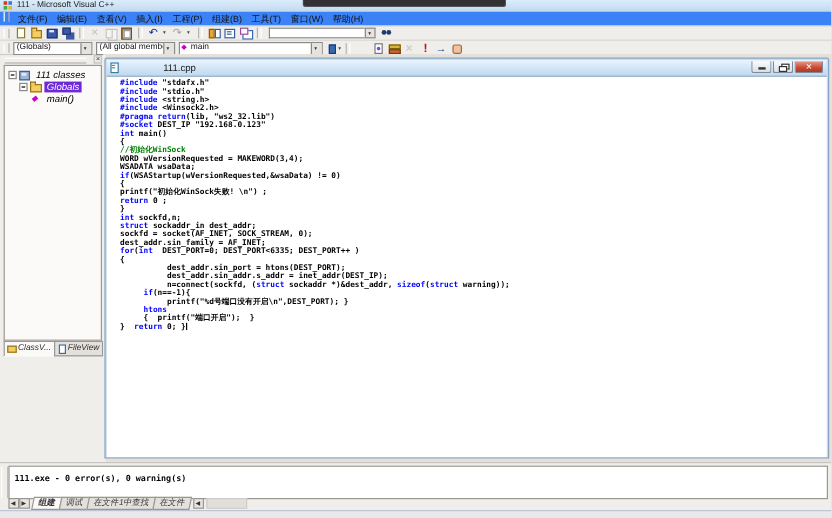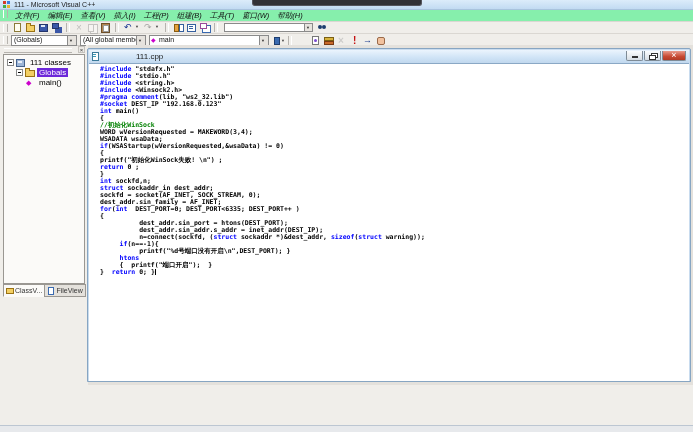--- a/index.html
+++ b/index.html
@@ -12,21 +12,21 @@
   .app-icon i{position:absolute;width:3px;height:3px;}
   .app-icon .q1{left:0;top:0;background:#d43b2a;}
   .app-icon .q2{right:0;top:0;background:#3a7de0;}
   .app-icon .q3{left:0;bottom:0;background:#3fae49;}
   .app-icon .q4{right:0;bottom:0;background:#e8b430;}
   .title-text{position:absolute;left:14px;top:0;font-size:7px;line-height:9px;color:#222;}
   .top-fragment{position:absolute;left:252px;top:0;width:168px;height:5px;background:#323236;
     border:1px solid #55555c;border-top:none;border-radius:0 0 3px 3px;}
   
   .menubar{position:absolute;left:0;top:10px;width:100%;height:12px;display:flex;align-items:flex-start;
-    background:#86efac;border-bottom:1px solid #dad7d2;padding-left:2px;box-sizing:border-box;font-style:italic;}
+    background:#3b82f6;border-bottom:1px solid #dad7d2;padding-left:2px;box-sizing:border-box;}
   .mgrip{width:3px;height:8px;border-left:1px solid #fff;border-right:1px solid #b6b3ae;margin:0 3px 0 1px;}
   .menu-item{font-size:7.5px;color:#111;padding:0 4px;line-height:11px;white-space:nowrap;}
   
   .tbrow{position:absolute;left:0;width:100%;display:flex;align-items:center;background:#f0eeea;box-sizing:border-box;padding-left:2px;}
   .tb1{top:22px;height:12px;border-bottom:1px solid #dad7d2;}
   .tb2{top:35px;height:11px;border-bottom:1px solid #cdcac5;}
   .tb-sep{width:2px;height:9px;border-left:1px solid #b6b3ae;border-right:1px solid #fff;margin:0 3px;}
   .tbi{width:11px;height:11px;display:inline-block;position:relative;margin:0 1px;flex:none;}
   .tbi.dis{opacity:.4;filter:grayscale(1);}
   .tb-dd{width:7px;height:11px;position:relative;flex:none;}
@@ -61,21 +61,21 @@
   .i-wizard-actions-icon::after{content:"▼";position:absolute;right:-1px;top:3px;font-size:4px;color:#444;}
   
   .combo{display:inline-flex;align-items:stretch;height:9px;background:#fff;border:1px solid #8a8a8a;margin-right:3px;flex:none;}
   .combo .ctext{font-size:7px;line-height:8px;padding:0 2px;color:#111;white-space:nowrap;overflow:hidden;flex:1;}
   .combo .carrow{width:8px;background:#e6e3de;border-left:1px solid #8a8a8a;position:relative;flex:none;}
   .combo .carrow::before{content:"▼";position:absolute;left:1px;top:2px;font-size:4px;color:#333;}
   .member-diamond{width:7px;flex:none;position:relative;}
   .member-diamond::before{content:"◆";position:absolute;left:1px;top:1px;font-size:6px;color:#cc00cc;line-height:7px;}
   
   .mdi-bg{position:absolute;left:88px;top:45px;width:605px;height:340px;background:#e4e1dc;}
-  .workspace{position:absolute;left:2px;top:46px;width:84px;height:252px;background:#f0eeea;display:flex;flex-direction:column;}
+  .workspace{position:absolute;left:2px;top:46px;width:84px;height:252px;background:#f0eeea;display:flex;flex-direction:column;font-style:italic;}
   .ws-grip{height:7px;position:relative;flex:none;}
   .ws-grip::before{content:"";position:absolute;left:2px;top:2px;right:14px;height:3px;border-top:1px solid #fff;border-bottom:1px solid #b6b3ae;}
   .ws-close{position:absolute;right:1px;top:0;width:7px;height:7px;font-size:6px;line-height:7px;text-align:center;color:#333;border:1px solid #c5c2bd;background:#eceae6;box-sizing:border-box;}
   .tree-box{flex:1;margin:1px 1px 0 1px;background:#fbfaf8;border:1px solid #9a9792;overflow:hidden;padding-top:2px;}
   .tree-row{display:flex;align-items:center;height:10px;font-size:8px;color:#000;white-space:nowrap;}
   .expander{width:7px;height:7px;border:1px solid #888;background:#fff;margin-right:2px;position:relative;flex:none;box-sizing:border-box;}
   .expander::before{content:"";position:absolute;left:1px;top:2px;width:3px;height:1px;background:#000;}
   .ti{width:10px;height:9px;position:relative;margin-right:2px;flex:none;}
   .t-classes-root-icon::before{content:"";position:absolute;left:0;top:1px;width:7px;height:6px;background:#9db6d8;border:1px solid #44618c;}
   .t-classes-root-icon::after{content:"";position:absolute;left:2px;top:3px;width:4px;height:2px;background:#e8eef8;}
@@ -261,21 +261,21 @@
         <span class="cbtn min"></span>
         <span class="cbtn restore"></span>
         <span class="cbtn close"></span>
       </span>
     </div>
     <div class="code-area" id="code">
         <div class="cl"><span class="k">#include </span><span class="p">"stdafx.h"</span></div>
         <div class="cl"><span class="k">#include </span><span class="p">"stdio.h"</span></div>
         <div class="cl"><span class="k">#include </span><span class="p">&lt;string.h&gt;</span></div>
         <div class="cl"><span class="k">#include </span><span class="p">&lt;Winsock2.h&gt;</span></div>
-        <div class="cl"><span class="k">#pragma comment</span><span class="p">(lib, "ws2_32.lib")</span></div>
+        <div class="cl"><span class="k">#pragma return</span><span class="p">(lib, "ws2_32.lib")</span></div>
         <div class="cl"><span class="k">#socket </span><span class="p">DEST_IP "192.168.0.123"</span></div>
         <div class="cl"><span class="k">int</span><span class="p"> main()</span></div>
         <div class="cl"><span class="p">{</span></div>
         <div class="cl"><span class="c">//初始化WinSock</span></div>
         <div class="cl"><span class="p">WORD wVersionRequested = MAKEWORD(3,4);</span></div>
         <div class="cl"><span class="p">WSADATA wsaData;</span></div>
         <div class="cl"><span class="k">if</span><span class="p">(WSAStartup(wVersionRequested,&amp;wsaData) != 0)</span></div>
         <div class="cl"><span class="p">{</span></div>
         <div class="cl"><span class="p">printf("初始化WinSock失败! \n") ;</span></div>
         <div class="cl"><span class="k">return</span><span class="p"> 0 ;</span></div>
@@ -290,15 +290,34 @@
         <div class="cl"><span class="p">          dest_addr.sin_addr.s_addr = inet_addr(DEST_IP);</span></div>
         <div class="cl"><span class="p">          n=connect(sockfd, (</span><span class="k">struct</span><span class="p"> sockaddr *)&amp;dest_addr, </span><span class="k">sizeof</span><span class="p">(</span><span class="k">struct</span><span class="p"> warning));</span></div>
         <div class="cl"><span class="p">     </span><span class="k">if</span><span class="p">(n==-1){</span></div>
         <div class="cl"><span class="p">          printf("%d号端口没有开启\n",DEST_PORT); }</span></div>
         <div class="cl"><span class="p">     </span><span class="k">htons</span></div>
         <div class="cl"><span class="p">     {  printf("端口开启");  }</span></div>
         <div class="cl"><span class="p">}  </span><span class="k">return</span><span class="p"> 0; }</span><span class="caret"></span></div>
       </div>
   </div>
 
+  <div class="output">
+    <div class="out-grip"></div>
+    <div class="out-box">
+      <div class="out-text">111.exe - 0 error(s), 0 warning(s)</div>
+    </div>
+    <div class="out-tabrow">
+      <span class="scrollarrow left"></span>
+      <span class="scrollarrow right"></span>
+      <span class="out-tabs" id="outtabs">
+          <span class="out-tab active">组建</span>
+          <span class="out-tab">调试</span>
+          <span class="out-tab">在文件1中查找</span>
+          <span class="out-tab">在文件</span>
+        </span>
+      <span class="scrollarrow left tab-scroll"></span>
+      <span class="out-track" style="max-width:34px;"></span>
+      <span style="flex:1;"></span>
+    </div>
+  </div>
 
   <div class="bottom-strip"></div>
 </div>
 
 </body></html>

